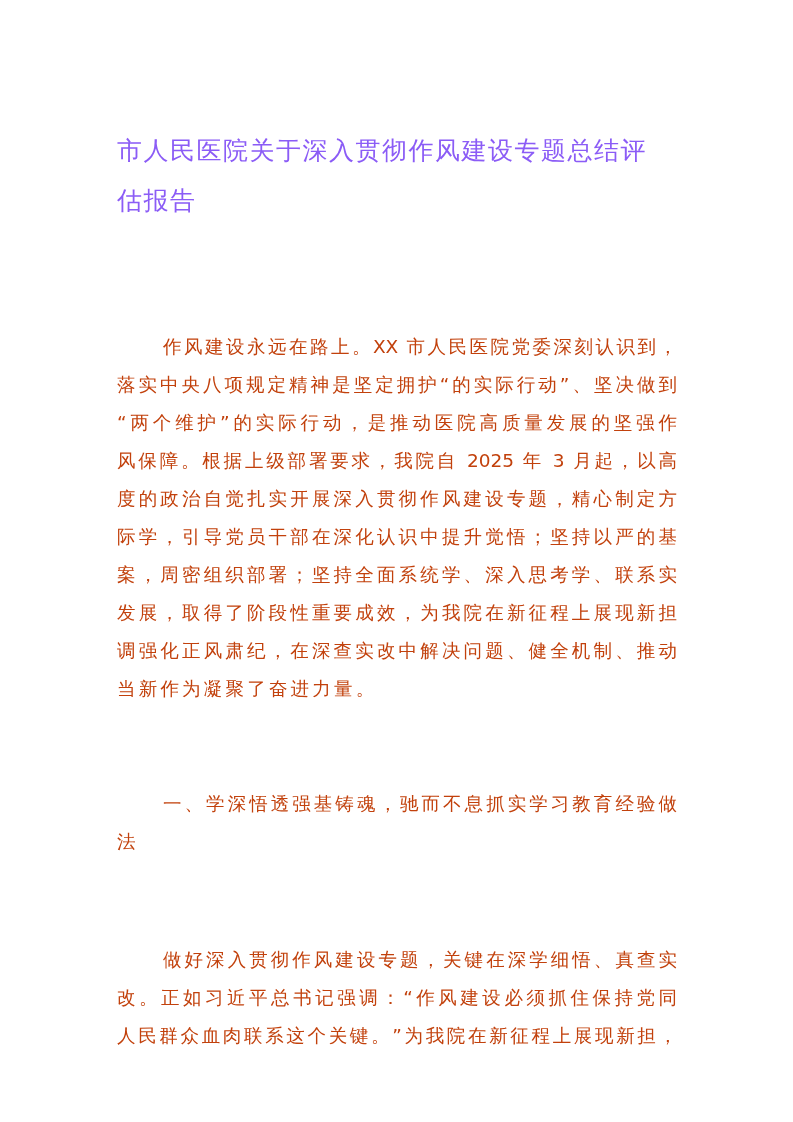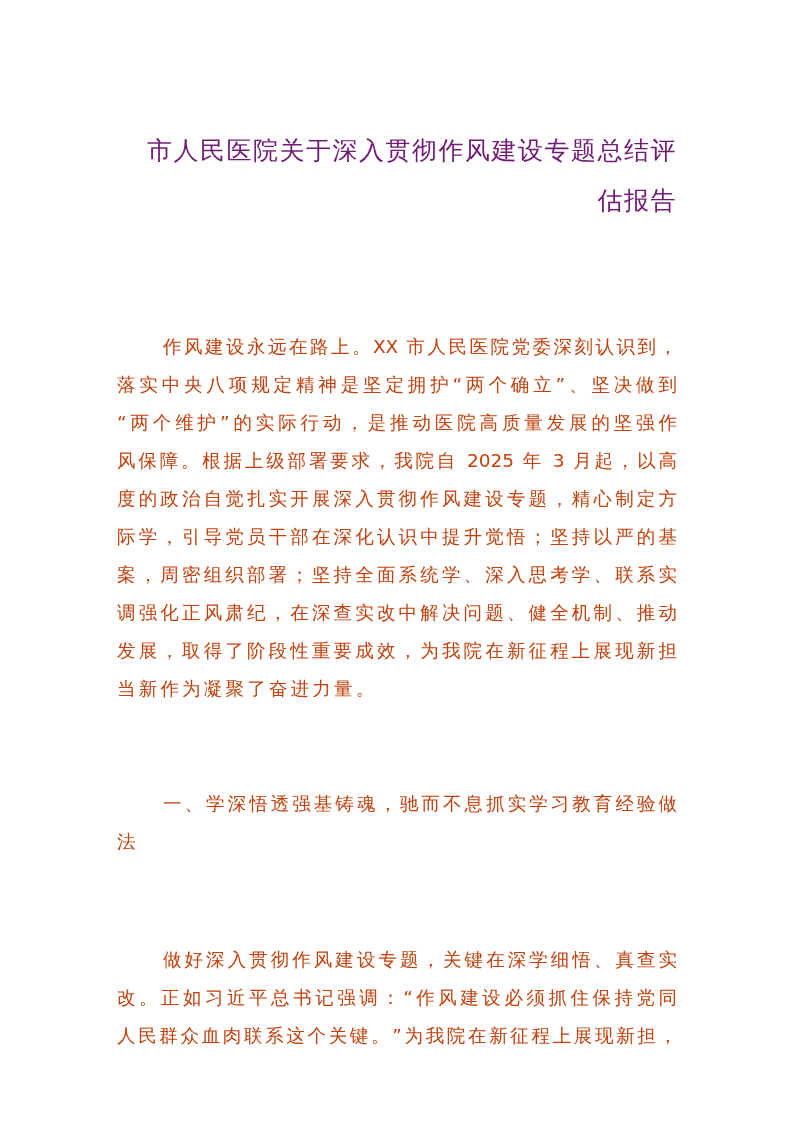--- a/index.html
+++ b/index.html
@@ -23,23 +23,23 @@
       height: 1122px;
       background: #ffffff;
     }
     .title {
       position: absolute;
       left: 117px;
       width: 560px;
       top: 126px;
       font-size: 25px;
       line-height: 50px;
-      text-align: right;
+      text-align: left;
       letter-spacing: 1.5px;
-      color: #701a75;
+      color: #8b5cf6;
     }
     .title .tline {
       display: block;
       white-space: nowrap;
     }
     .block {
       position: absolute;
       left: 117px;
       width: 560px;
       font-size: 18.5px;
@@ -67,28 +67,28 @@
 
 <div class="page">
 
   <div class="title">
     <span class="tline">市人民医院关于深入贯彻作风建设专题总结评</span>
     <span class="tline">估报告</span>
   </div>
 
   <div class="block" style="top:328px;">
     <span class="line indent">作风建设永远在路上。XX 市人民医院党委深刻认识到，</span>
-    <span class="line">落实中央八项规定精神是坚定拥护“两个确立”、坚决做到</span>
+    <span class="line">落实中央八项规定精神是坚定拥护“的实际行动”、坚决做到</span>
     <span class="line">“两个维护”的实际行动，是推动医院高质量发展的坚强作</span>
     <span class="line">风保障。根据上级部署要求，我院自 2025 年 3 月起，以高</span>
     <span class="line">度的政治自觉扎实开展深入贯彻作风建设专题，精心制定方</span>
     <span class="line">际学，引导党员干部在深化认识中提升觉悟；坚持以严的基</span>
     <span class="line">案，周密组织部署；坚持全面系统学、深入思考学、联系实</span>
+    <span class="line">发展，取得了阶段性重要成效，为我院在新征程上展现新担</span>
     <span class="line">调强化正风肃纪，在深查实改中解决问题、健全机制、推动</span>
-    <span class="line">发展，取得了阶段性重要成效，为我院在新征程上展现新担</span>
     <span class="line last">当新作为凝聚了奋进力量。</span>
   </div>
 
   <div class="block" style="top:785px;">
     <span class="line indent">一、学深悟透强基铸魂，驰而不息抓实学习教育经验做</span>
     <span class="line last">法</span>
   </div>
 
   <div class="block" style="top:941px;">
     <span class="line indent">做好深入贯彻作风建设专题，关键在深学细悟、真查实</span>

